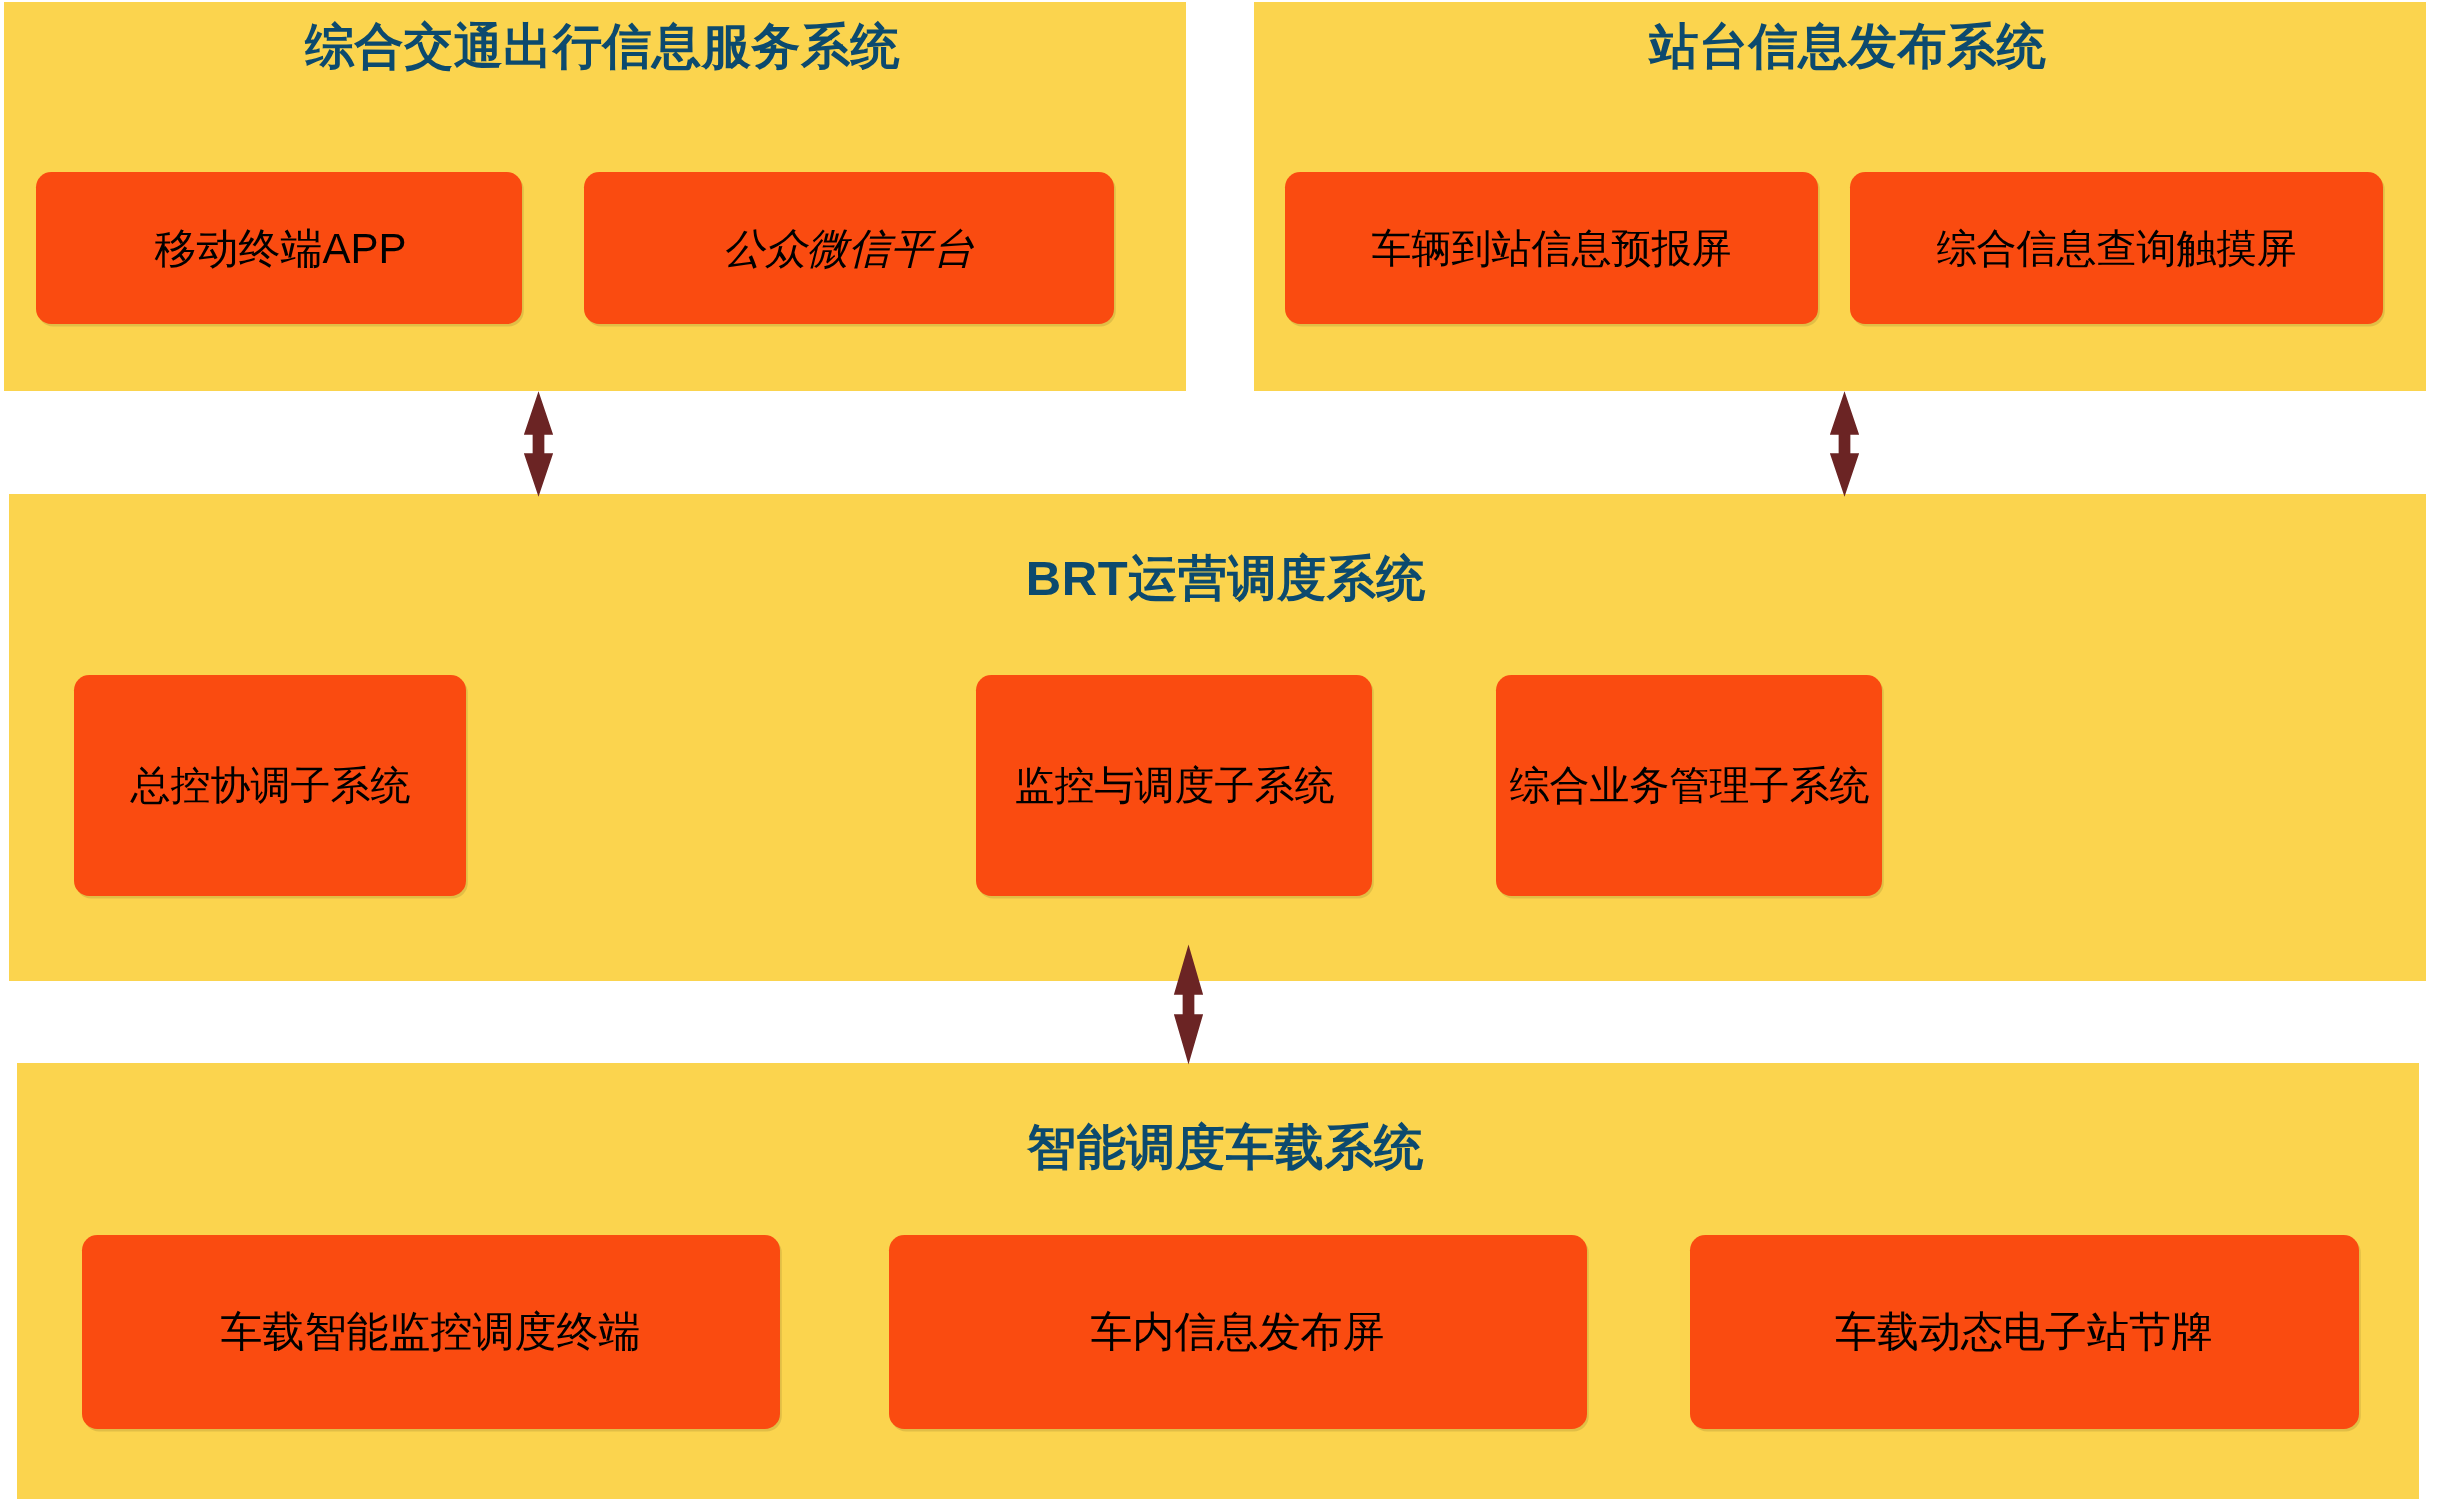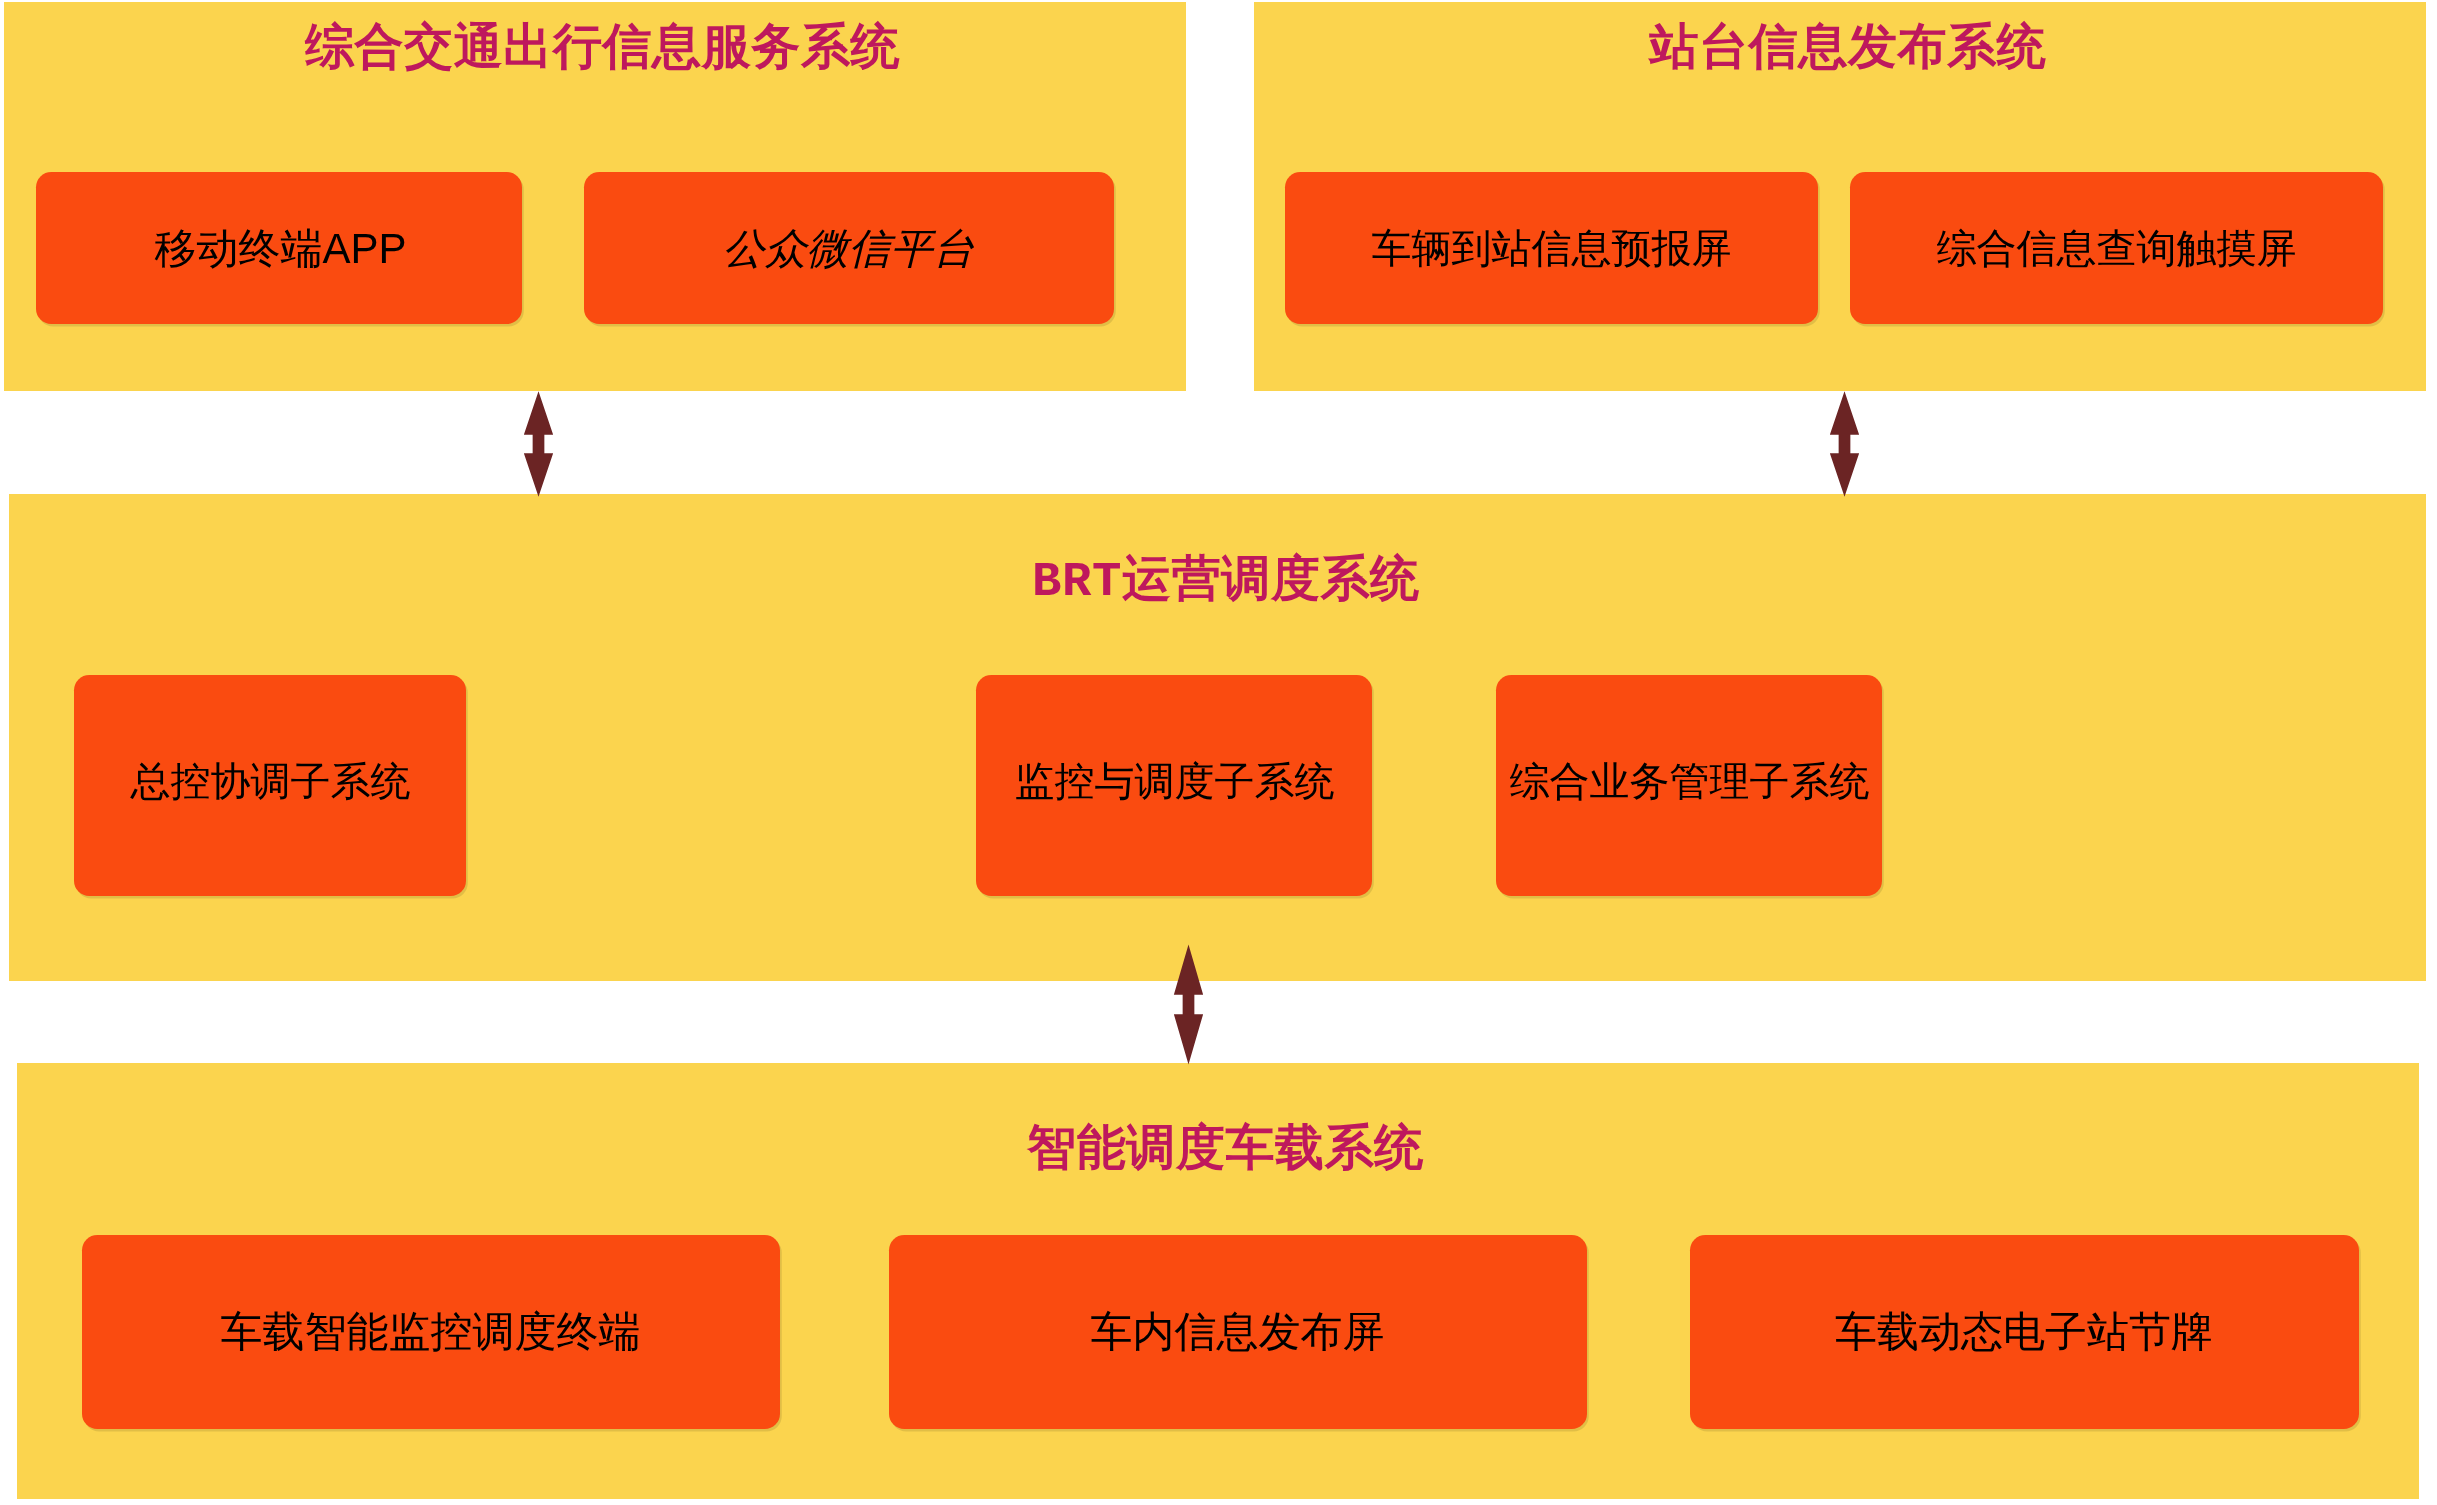--- a/index.html
+++ b/index.html
@@ -20,21 +20,21 @@
     position: absolute;
     background: #FBD44E;
     box-sizing: border-box;
   }
   .panel-title {
     position: absolute;
     left: 16px;
     right: 0;
     text-align: center;
     font-weight: bold;
-    color: #be185d;
+    color: #0c4a6e;
     white-space: nowrap;
     letter-spacing: 0.6px;
   }
 
   
   .obox {
     position: absolute;
     background: #FA4B10;
     border-radius: 15.3px;
     box-sizing: border-box;
@@ -50,21 +50,21 @@
   }
 
   
   .arrow {
     position: absolute;
   }
 
   
   #panel-travel-info { left: 3.5px;    top: 2.4px;    width: 1182px; height: 389px; }
   #panel-platform    { left: 1254px; top: 2.4px;    width: 1172px; height: 389px; }
-  #panel-brt         { left: 9.4px;   top: 494px;  width: 2417px; height: 487px; font-family: Liberation Mono, monospace; }
+  #panel-brt         { left: 9.4px;   top: 494px;  width: 2417px; height: 487px; }
   #panel-onboard     { left: 16.5px;   top: 1063px; width: 2402px; height: 436px; }
 
   #title-travel-info { top: 11.8px;  font-size: 49px; }
   #title-platform    { top: 11.8px;  font-size: 49px; }
   #title-brt         { top: 52px;  font-size: 49px; }
   #title-onboard     { top: 52px;  font-size: 49px; }
 
   
   #box-mobile-app    { left: 32px;  top: 170px; width: 486px;  height: 152px; font-size: 42px; padding-left: 12px; }
   #box-wechat        { left: 580px; top: 170px; width: 530px;  height: 152px; font-size: 42px; font-style: italic; }

